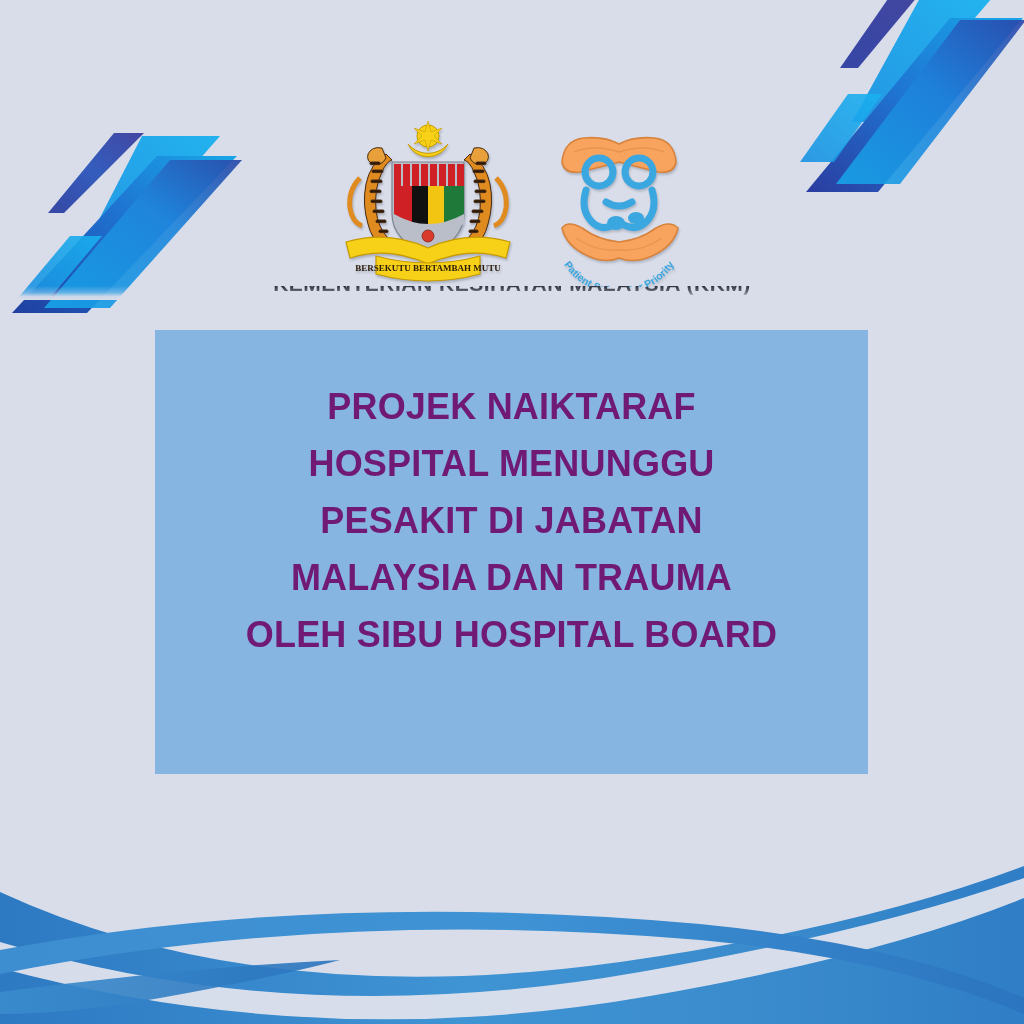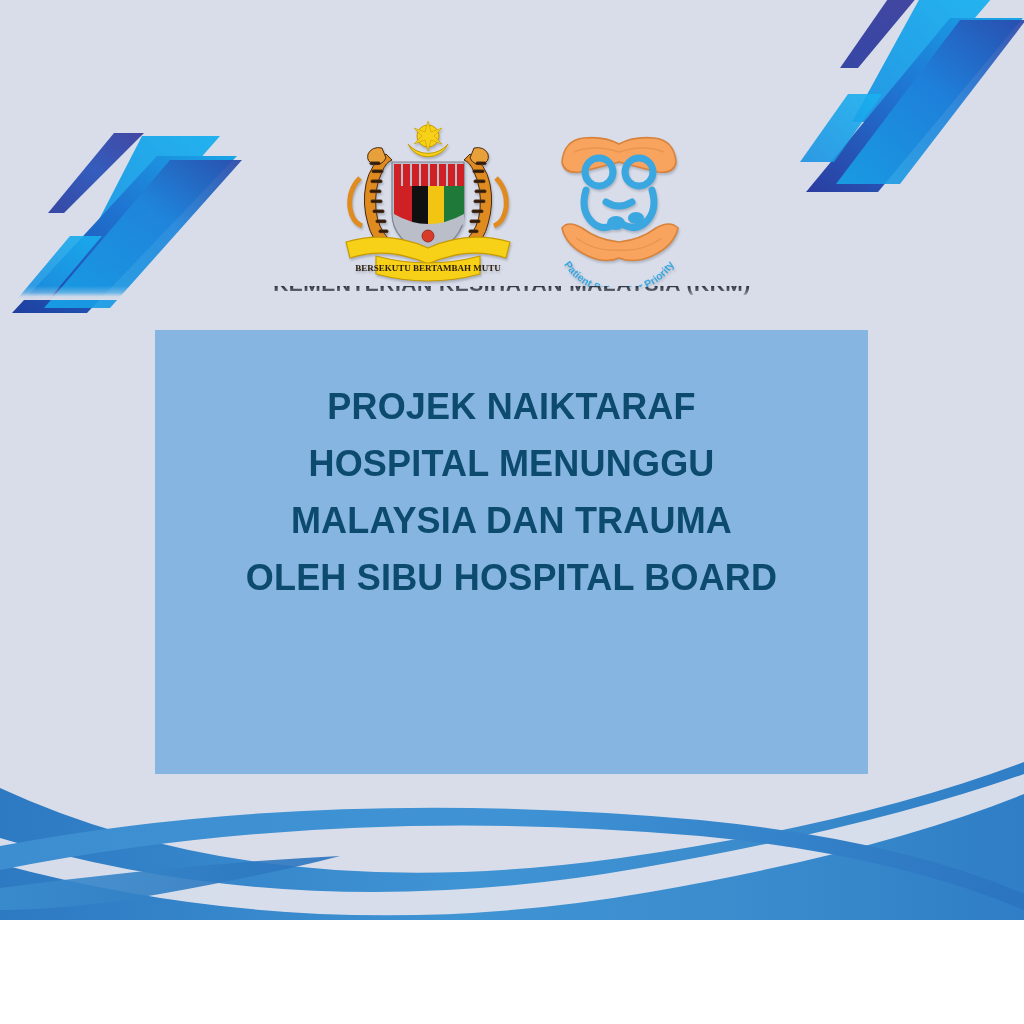--- a/index.html
+++ b/index.html
@@ -10,21 +10,21 @@
   body {
     width: 1024px;
     height: 1024px;
     overflow: hidden;
     font-family: "Liberation Sans", sans-serif;
   }
 
   #slide {
     position: relative;
     width: 1024px;
-    height: 920px;
+    height: 1024px;
     background: #d9dde9;
     overflow: hidden;
   }
 
   
   .corner-deco {
     position: absolute;
     pointer-events: none;
   }
   #deco-top-left {
@@ -108,21 +108,21 @@
     height: 444px;
     background: #86b5e2;
     display: flex;
     flex-direction: column;
     align-items: center;
     justify-content: flex-start;
     padding-top: 48px;
     box-sizing: border-box;
   }
   .title-line {
-    color: #0c4a6e;
+    color: #701a75;
     font-size: 36px;
     font-weight: bold;
     line-height: 57px;
     text-align: center;
     letter-spacing: 0.2px;
     white-space: nowrap;
   }
 
   
   #wave-group {
@@ -300,20 +300,21 @@
   </div>
 
   <div id="org-line-wrap">
     <div id="org-line">KEMENTERIAN KESIHATAN MALAYSIA  (KKM)</div>
   </div>
   <div id="org-mask"></div>
 
   <div id="title-panel">
     <div class="title-line">PROJEK NAIKTARAF</div>
     <div class="title-line">HOSPITAL MENUNGGU</div>
+    <div class="title-line">PESAKIT DI JABATAN</div>
     <div class="title-line">MALAYSIA DAN TRAUMA</div>
     <div class="title-line">OLEH SIBU HOSPITAL BOARD</div>
   </div>
 
   <svg id="wave-group" viewBox="0 0 1024 160" preserveAspectRatio="none" xmlns="http://www.w3.org/2000/svg">
     <defs>
       <linearGradient id="gWaveMain" x1="0" y1="0" x2="1" y2="0">
         <stop offset="0" stop-color="#2d79c2"></stop>
         <stop offset="0.45" stop-color="#3f94d4"></stop>
         <stop offset="0.72" stop-color="#3b8ccd"></stop>

